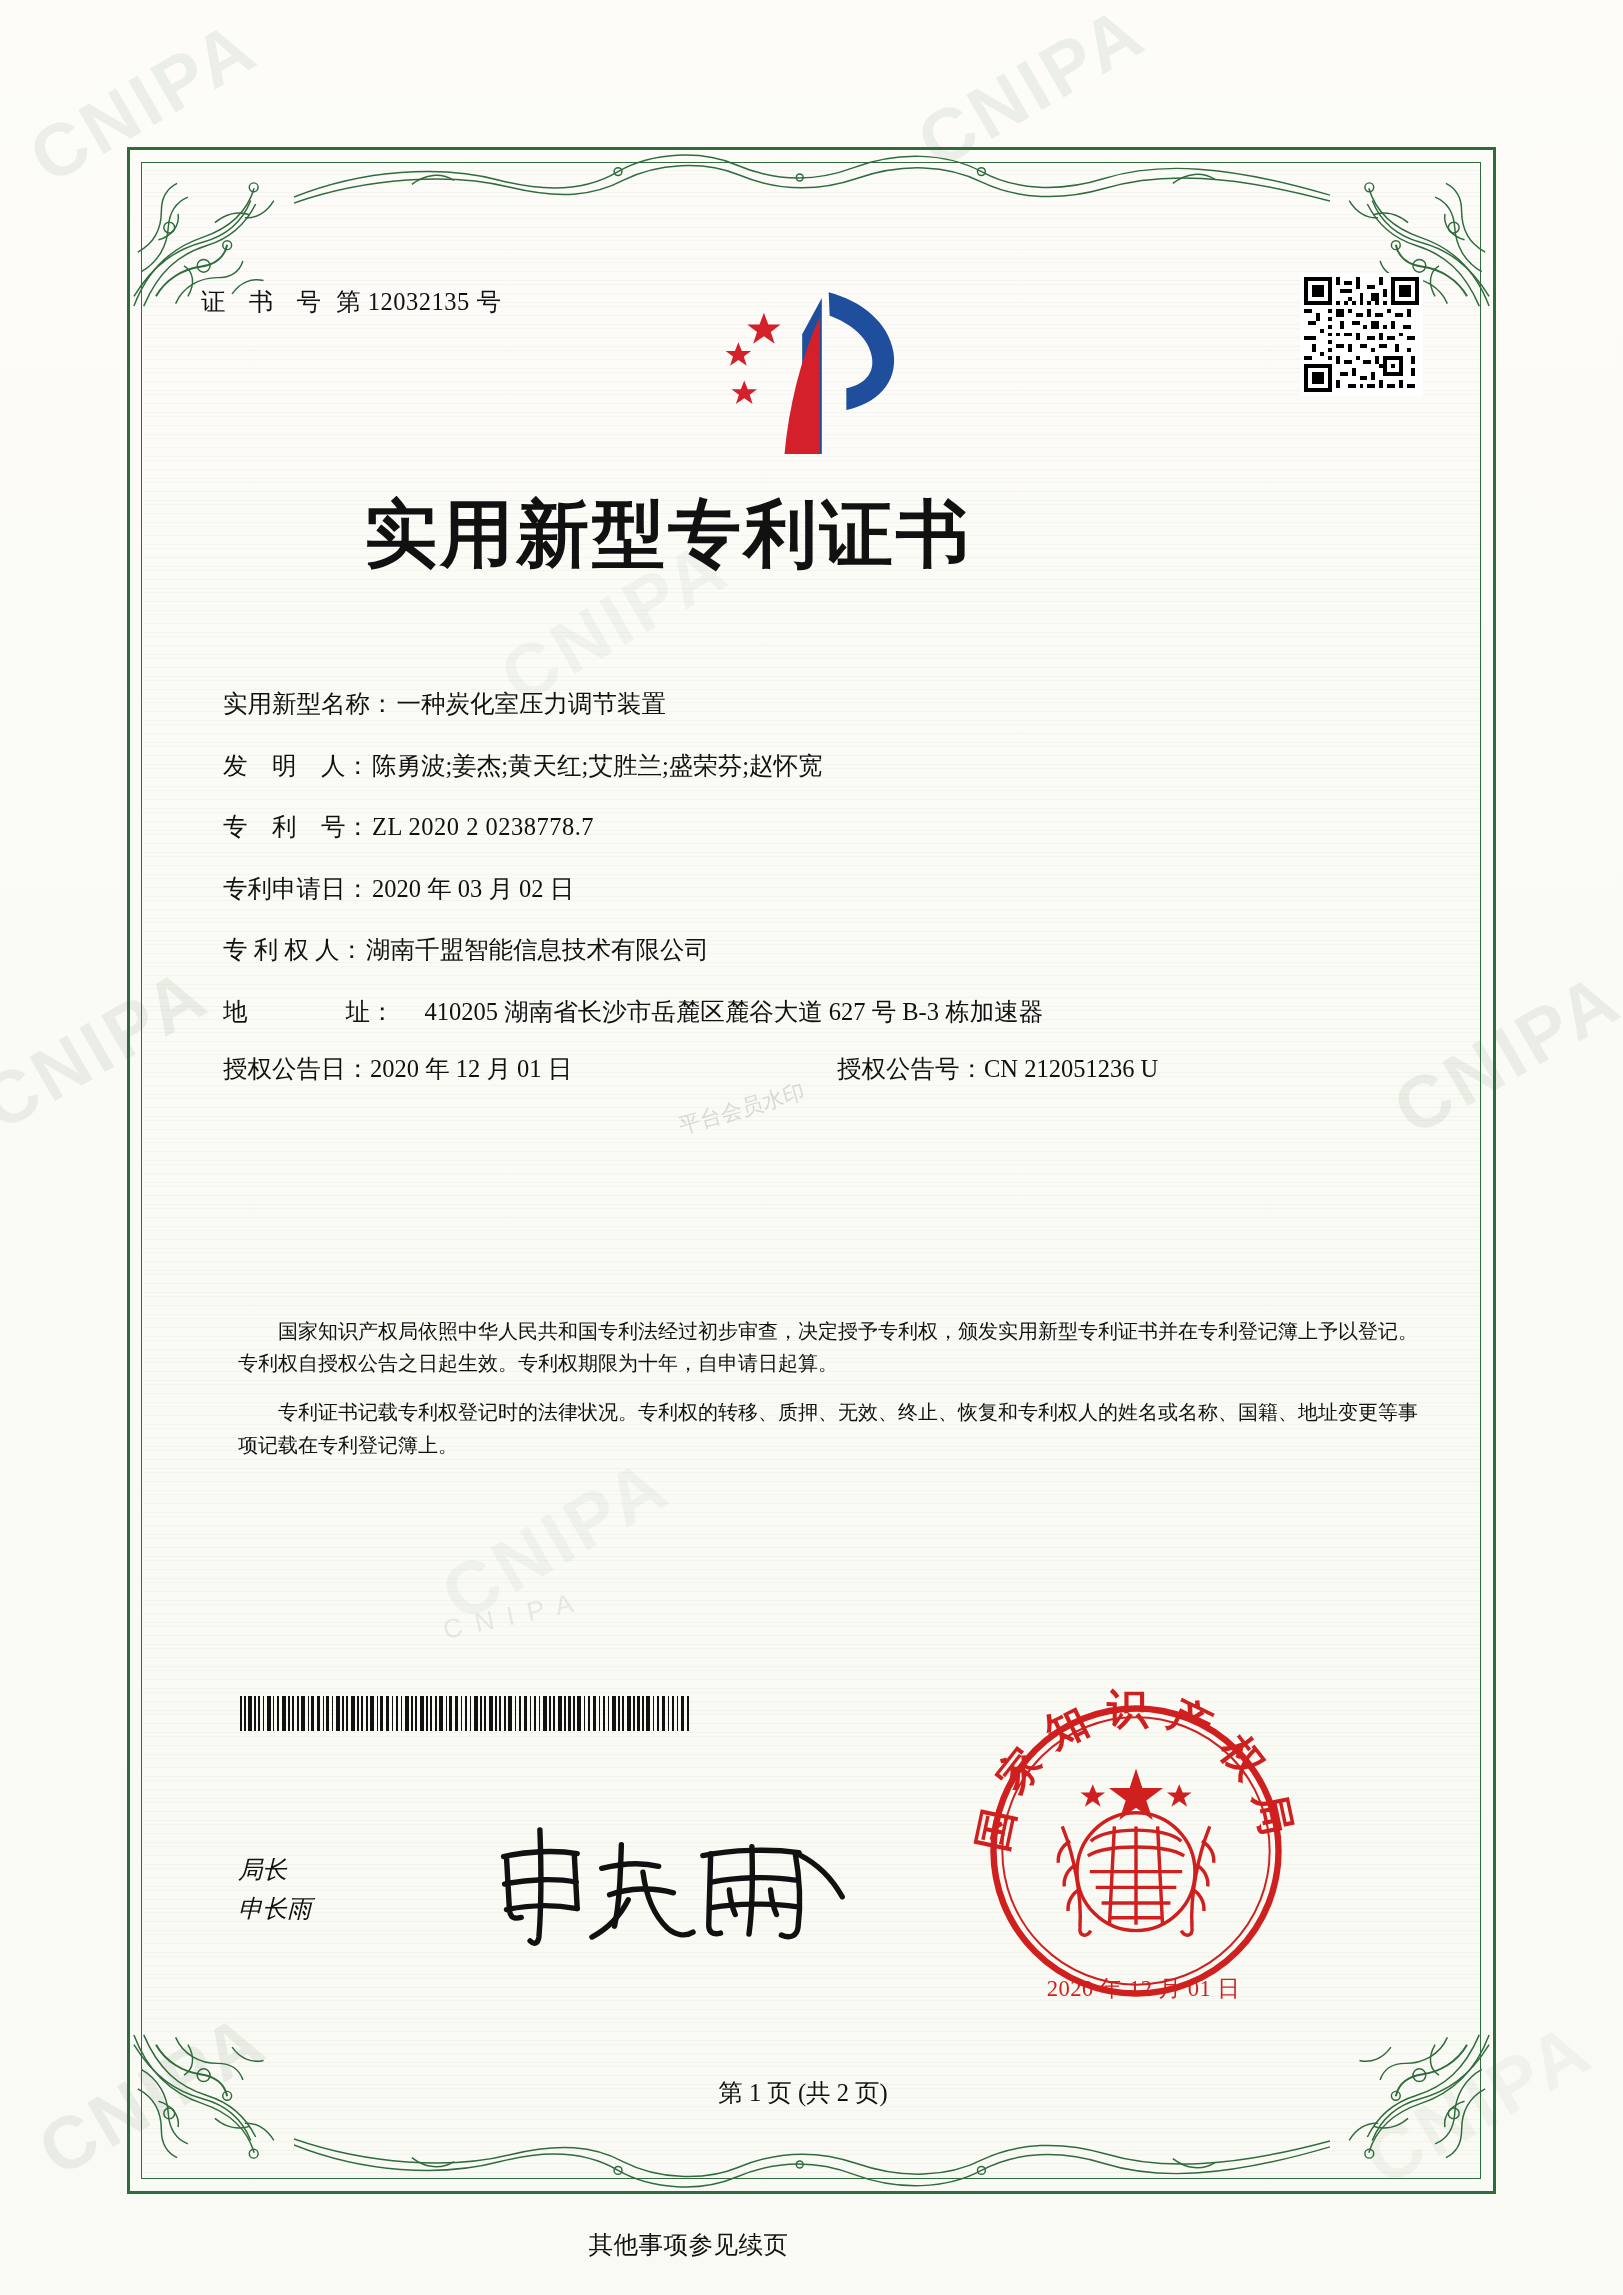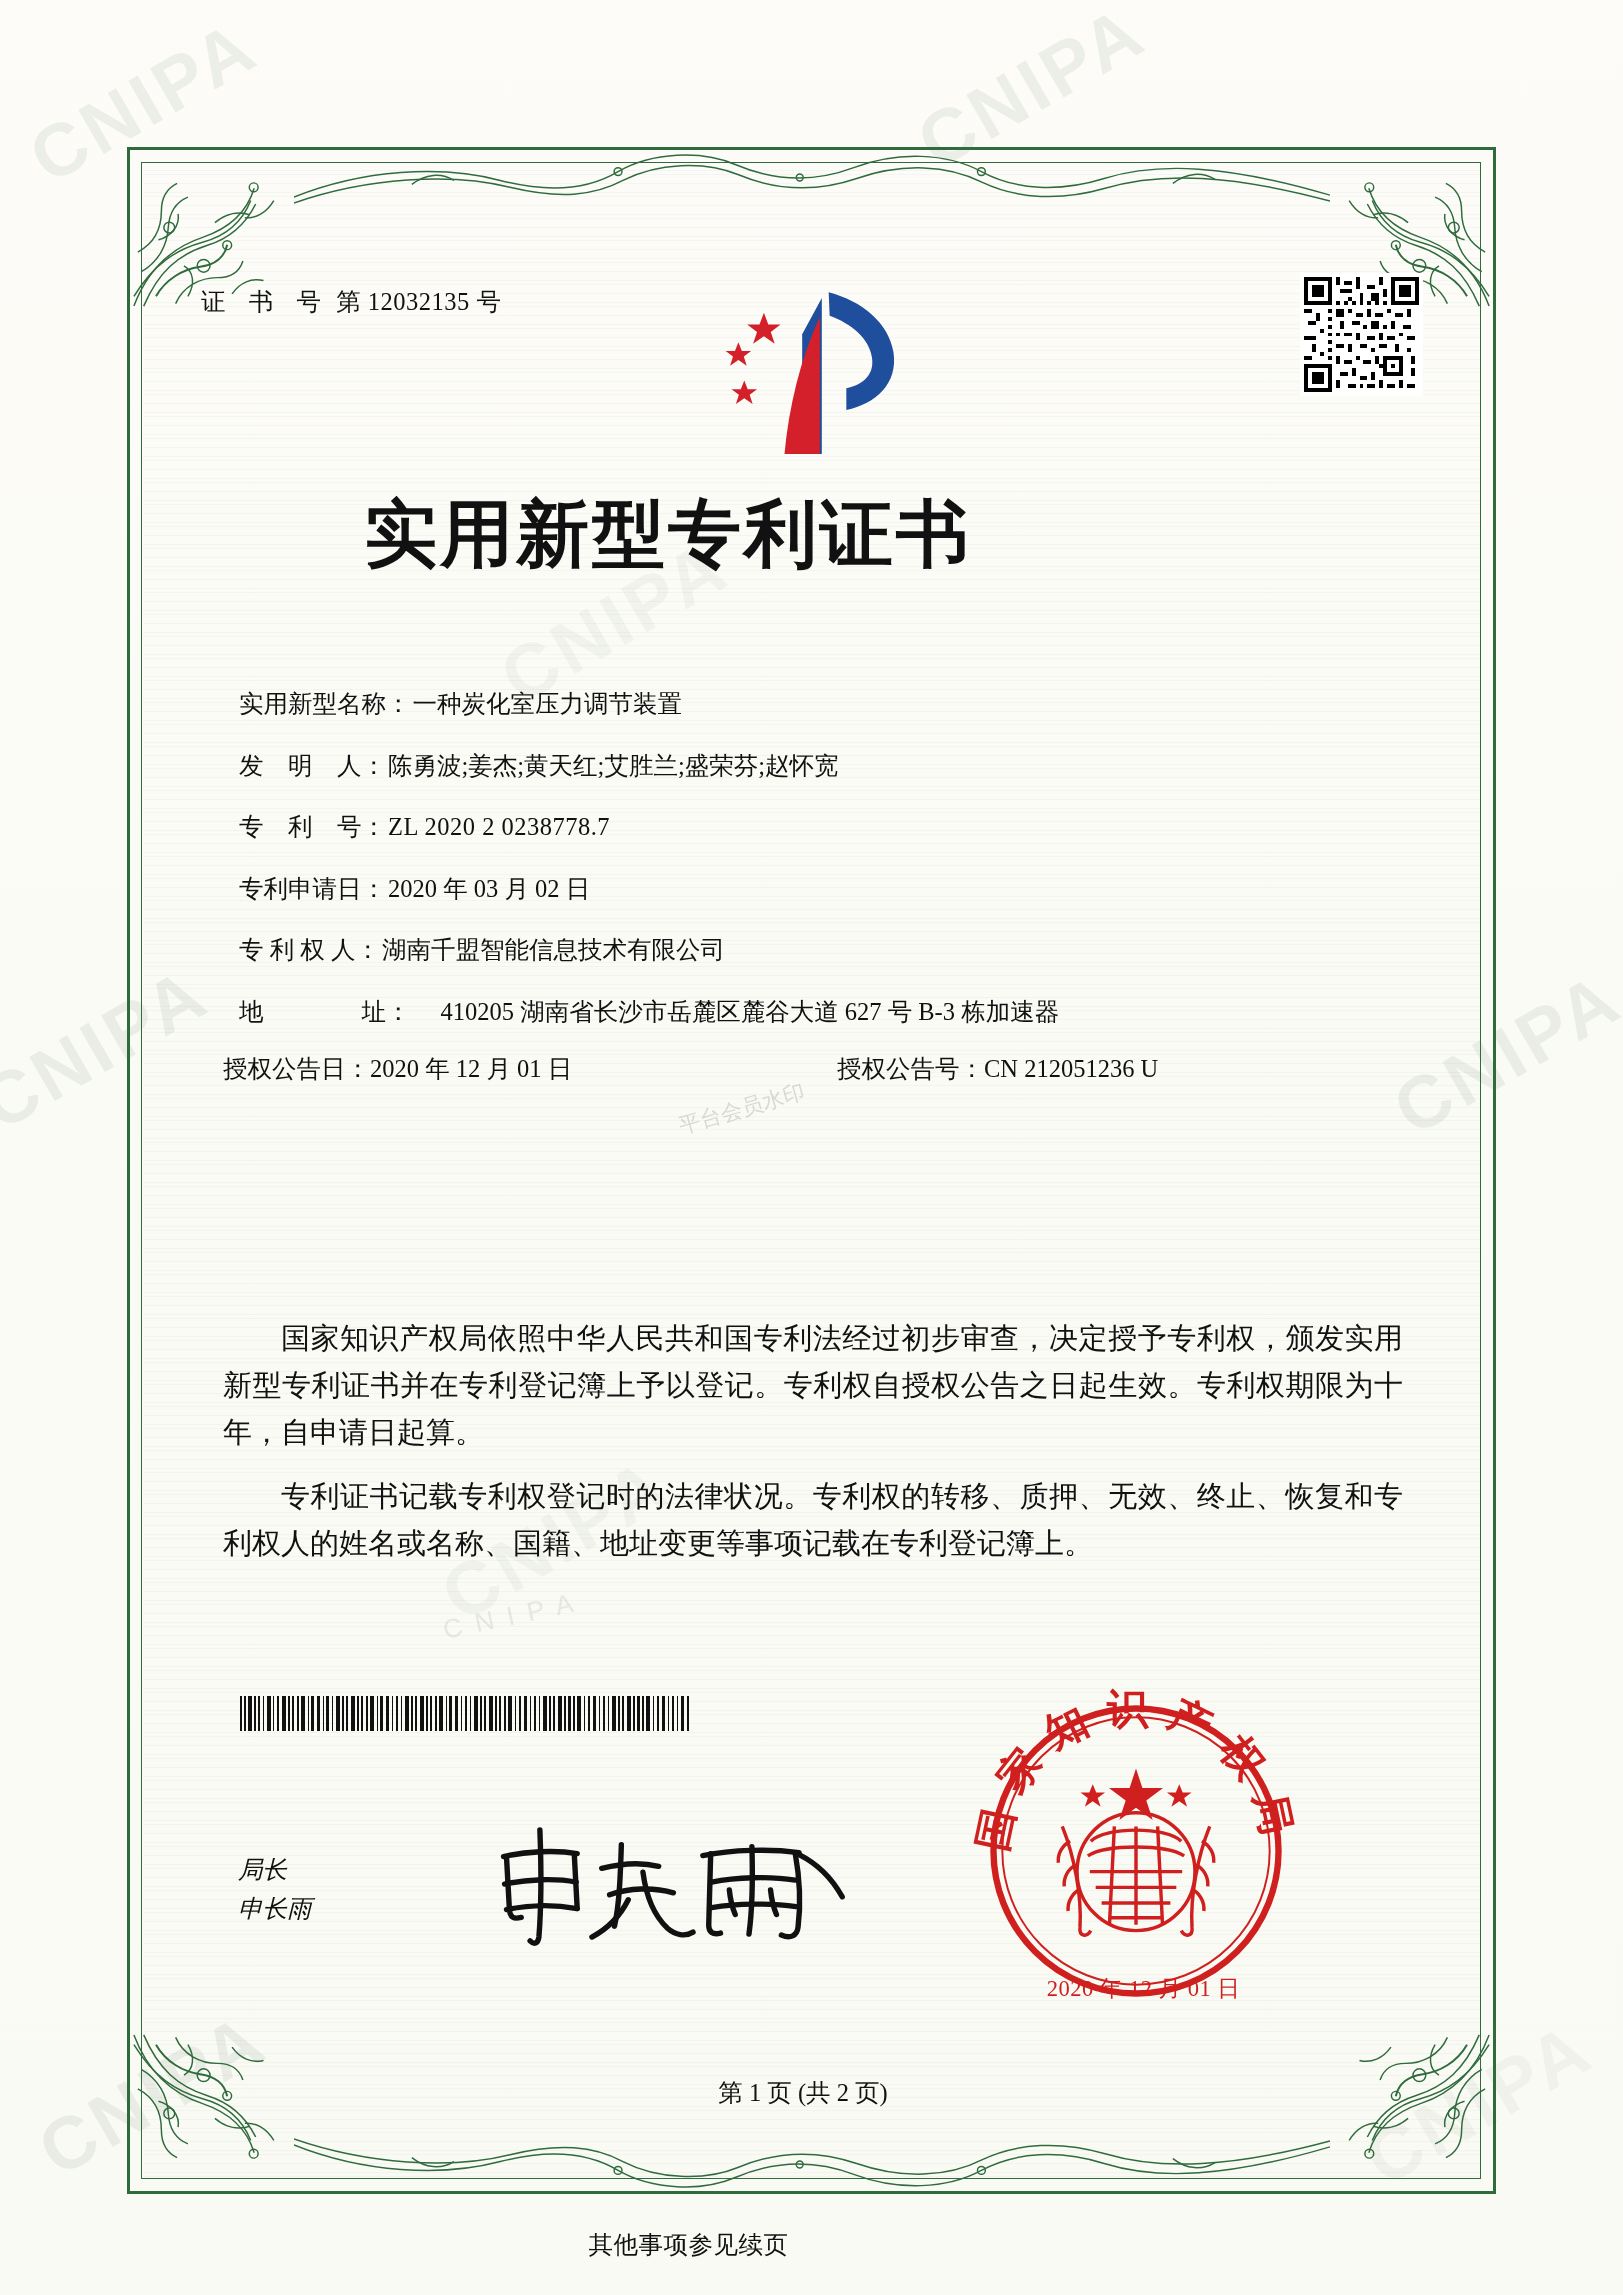--- a/index.html
+++ b/index.html
@@ -171,21 +171,20 @@
     top: 687px;
     width: 1178px;
     color: #111;
   }
   .row {
     display: flex;
     align-items: flex-end;
     font-size: 24.5px;
     line-height: 1.35;
     margin-bottom: 28.5px;
-    margin-left: 16px;
   }
   .label {
     white-space: pre;
     flex: 0 0 auto;
   }
   .value {
     flex: 1 1 auto;
     padding-left: 2px;
   }
   .value.mono-ish { letter-spacing: 0.02em; }
@@ -199,23 +198,23 @@
   .row-split {
     display: flex;
     font-size: 24.5px;
     margin-bottom: 44px;
   }
   .split-left { width: 614px; }
 
   
   .para {
     position: absolute;
-    left: 223px;
+    left: 238px;
     width: 1180px;
-    font-size: 29px;
+    font-size: 20px;
     line-height: 1.62;
     color: #111;
     text-align: justify;
     text-justify: inter-ideograph;
   }
   .para p { margin: 0 0 16.7px 0; text-indent: 2em; }
 
   
   .barcode {
     position: absolute;

